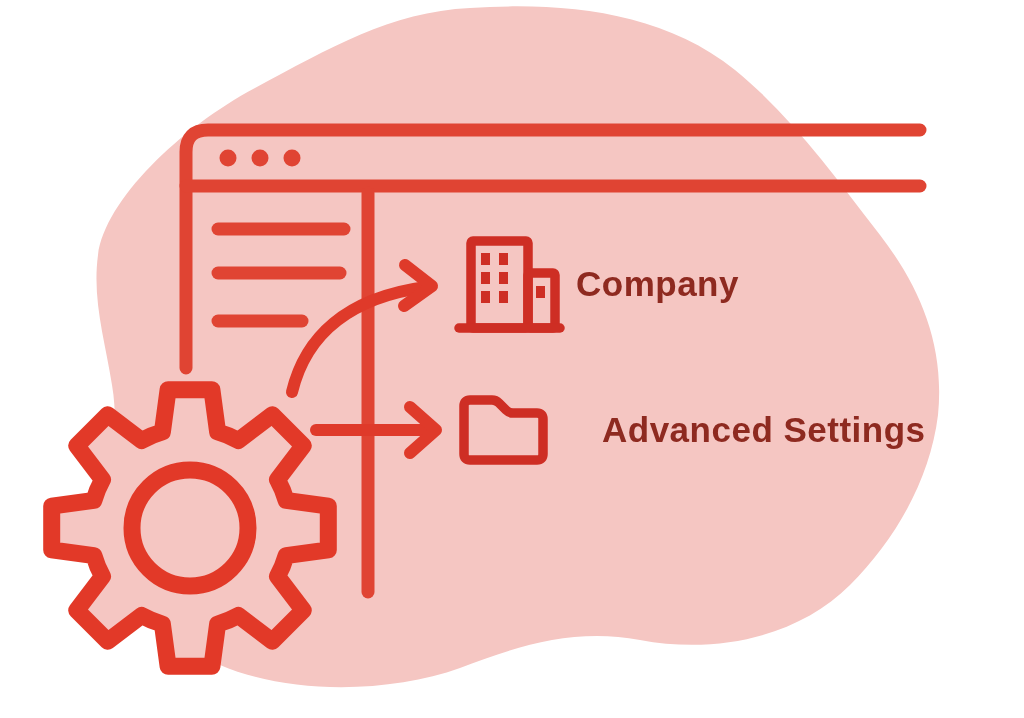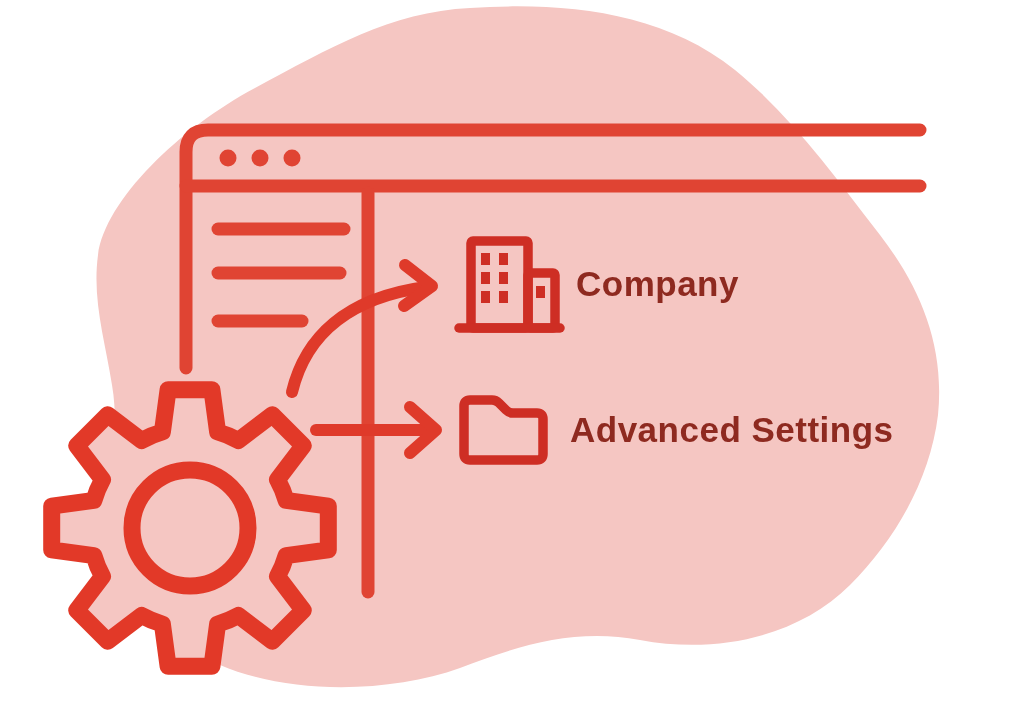--- a/index.html
+++ b/index.html
@@ -33,21 +33,21 @@
   .label{
     position:absolute;
     color:var(--text-maroon);
     font-weight:700;
     font-size:35px;
     line-height:40px;
     letter-spacing:0.5px;
     white-space:nowrap;
   }
   .label-company{left:576px;top:264px;}
-  .label-advanced{left:570px;top:410px;}
+  .label-advanced{left:602px;top:410px;}
 </style>
 </head>
 <body>
 
 <div class="canvas">
 
   <svg width="1024" height="718" viewBox="0 0 1024 718">
 
     <path class="blob" d="M 255 88
          C 330 48 390 12 470 8

